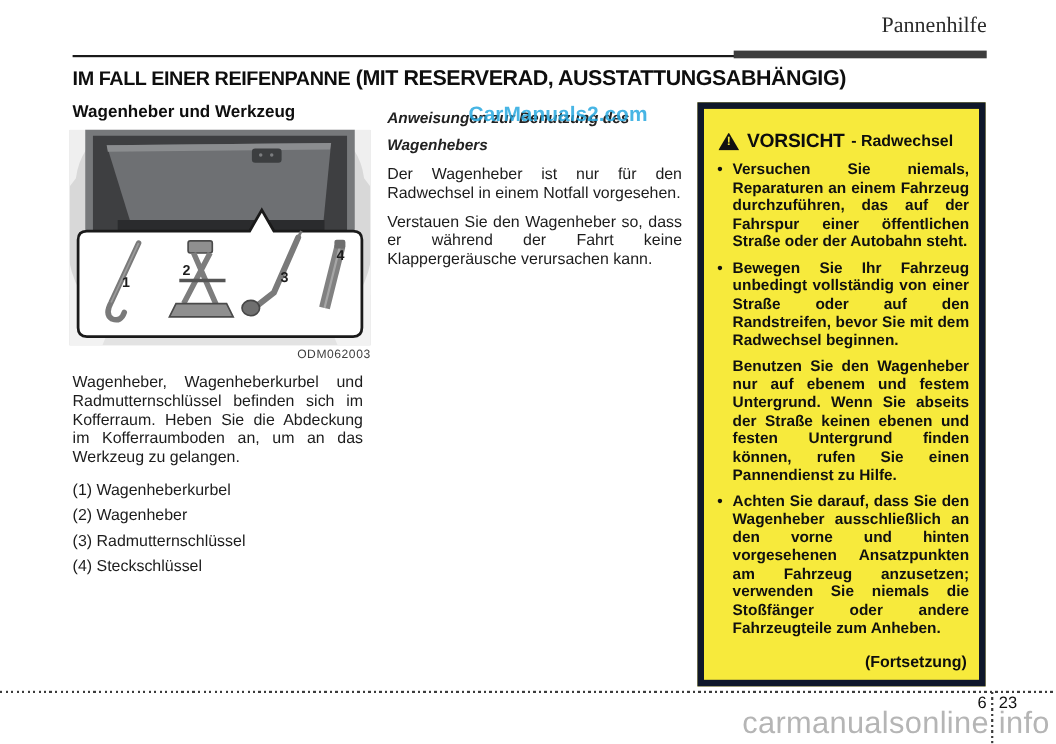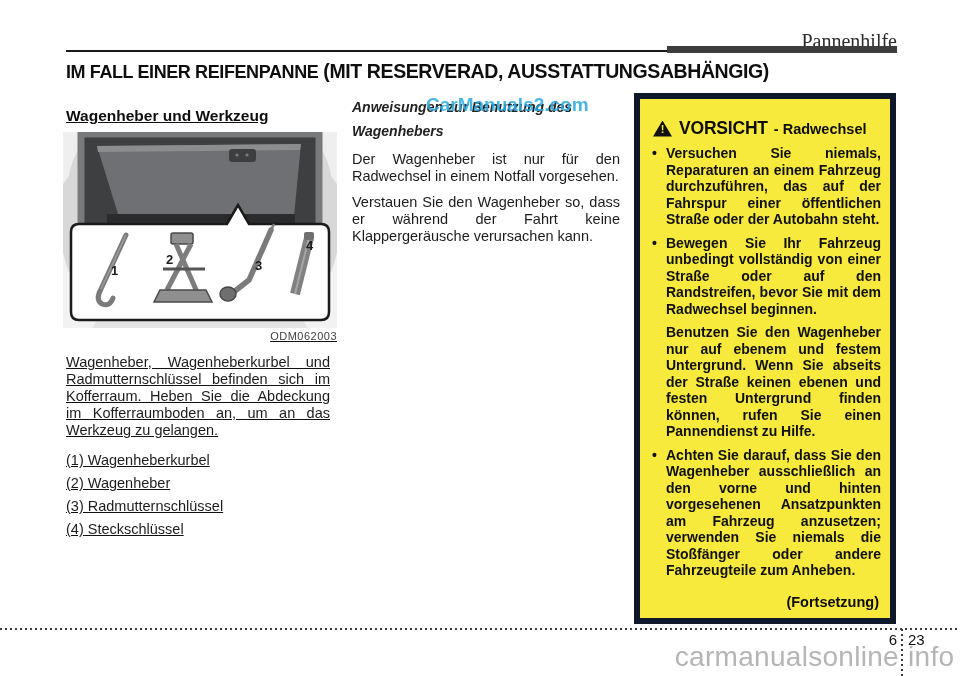--- a/index.html
+++ b/index.html
@@ -1,31 +1,31 @@
 <!DOCTYPE html>
 <html><head>
 <meta charset="utf-8">
 <style>
   html,body{margin:0;padding:0;background:#fff;}
   .page{position:relative;width:960px;height:676px;background:#ffffff;overflow:hidden;
         font-family:"Liberation Sans", sans-serif;color:#111;}
 
   
-  .hdr-section{position:absolute;top:30px;right:63px;font-family:"Liberation Serif", serif;
+  .hdr-section{position:absolute;top:12px;right:63px;font-family:"Liberation Serif", serif;
                font-size:20px;color:#2b2b2b;}
   .hdr-line-thin{position:absolute;left:66px;top:50px;width:604px;height:2px;background:#1a1a1a;}
   .hdr-line-thick{position:absolute;left:667px;top:46px;width:230px;height:7px;background:#3d3d3d;}
 
   .main-title{position:absolute;left:66px;top:60px;white-space:nowrap;font-weight:bold;
               letter-spacing:-0.4px;color:#0e0e0e;}
   .main-title .t1{font-size:18px;}
   .main-title .t2{font-size:19.5px;margin-left:5px;}
 
   
-  .col1{position:absolute;left:66px;top:107px;width:264px;text-decoration:underline;}
+  .col1{position:absolute;left:66px;top:93px;width:264px;}
   .col2{position:absolute;left:352px;top:95px;width:268px;}
   .col3{position:absolute;left:634px;top:93px;width:262px;height:531px;box-sizing:border-box;}
 
   .col-heading{font-size:15.5px;font-weight:bold;color:#0e0e0e;margin:0 0 7px 0;}
   .ital-heading{font-size:14px;font-weight:bold;font-style:italic;color:#222;margin:0 0 8px 0;
                 line-height:24px;position:relative;}
 
   .body-p{font-size:14.5px;line-height:17px;text-align:justify;color:#1c1c1c;margin:0 0 8px 0;}
   .col2 .body-p{margin-bottom:9px;}
 

